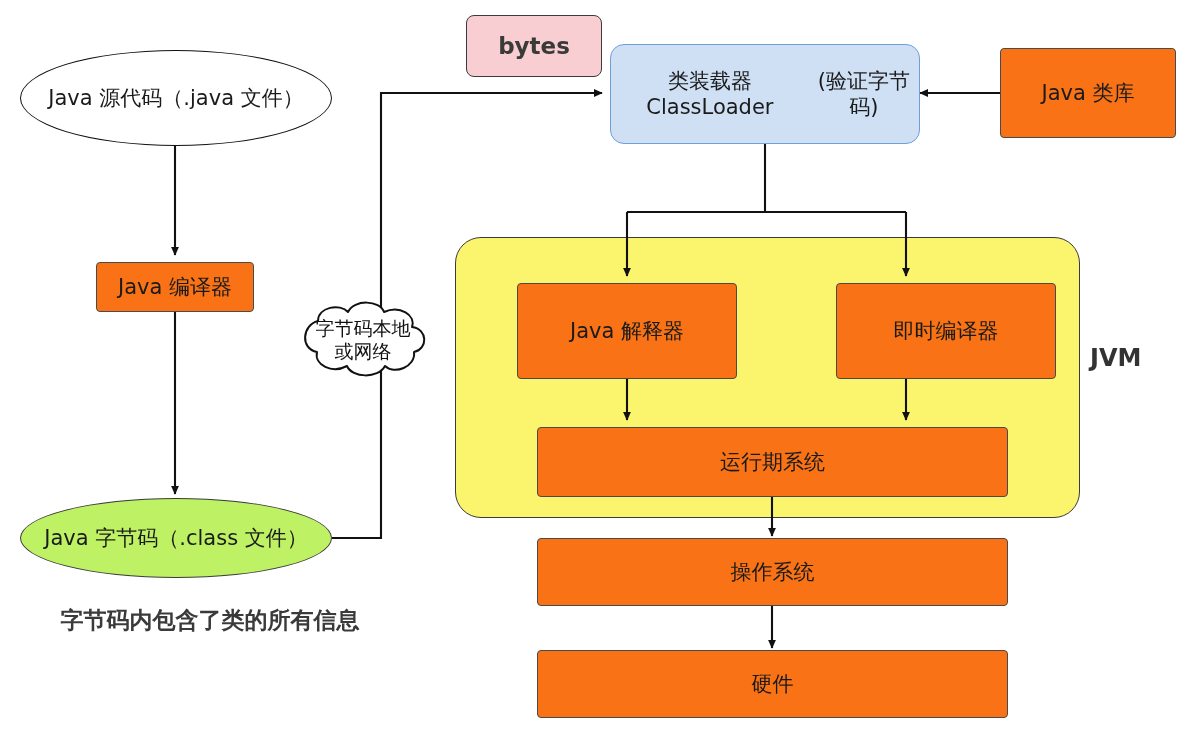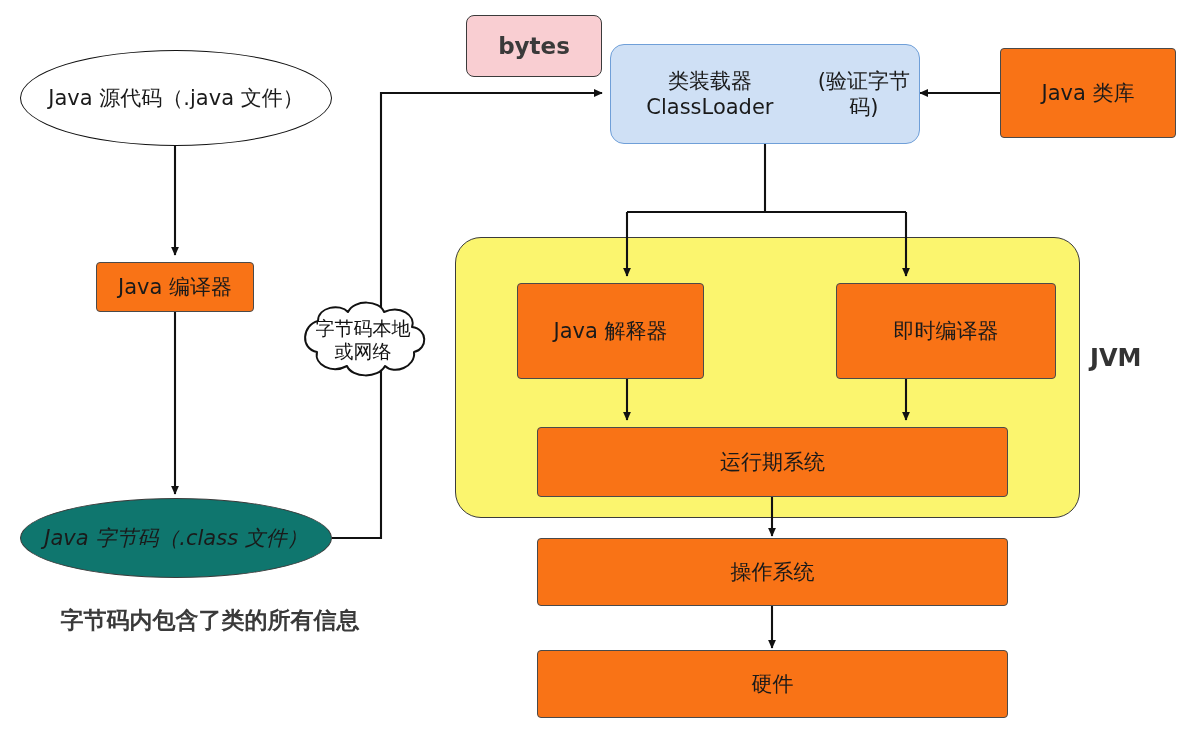--- a/index.html
+++ b/index.html
@@ -2,21 +2,21 @@
 <html><head>
 <meta charset="utf-8">
 <style>
   html,body{margin:0;padding:0;background:#ffffff;}
   body{width:1200px;height:733px;font-family:"DejaVu Sans","Liberation Sans",sans-serif;}
   #stage{position:relative;width:1200px;height:733px;overflow:hidden;background:#fff;}
   svg.wires{position:absolute;left:0;top:0;width:1200px;height:733px;pointer-events:none;}
   .node{position:absolute;box-sizing:border-box;display:flex;align-items:center;justify-content:center;text-align:center;color:#1a1a1a;line-height:1.25;}
   .rrect{border:1.6px solid #4a4a4a;border-radius:4px;background:#f97316;font-size:21px;}
   .ellipse{border:1.8px solid #111;border-radius:50%;background:#ffffff;font-size:21px;}
-  .ellipse.pink{background:#0f766e;border-color:#3b3b3b;font-style:italic;}
+  .ellipse.pink{background:#bef264;border-color:#3b3b3b;}
   .blue{background:#cfe0f5;border:1.7px solid #6f9fd8;border-radius:14px;font-size:21px;}
   .pinkbox{background:#f9ced2;border:1.8px solid #3b3b3b;border-radius:8px;font-size:23px;font-weight:600;color:#3a3a3a;}
   .jvmbox{background:#fbf56e;border:1.8px solid #3b3b3b;border-radius:26px;}
   .plain{font-size:23px;color:#3a3a3a;font-weight:700;}
   .jvmlabel{font-size:24px;color:#333;font-weight:600;}
   .two-line{flex-direction:row;}
   .cloudwrap{position:absolute;}
   .cloudtext{position:absolute;width:100%;text-align:center;font-size:19px;color:#111;line-height:1.2;}
 </style>
 </head>
@@ -81,21 +81,21 @@
 
   <div class="node pinkbox" style="left:466px;top:15px;width:136px;height:62px;">bytes</div>
 
   <div class="node blue two-line" style="left:610px;top:44px;width:310px;height:100px;">
     <span>类装载器 ClassLoader</span>
     <span>(验证字节码)</span>
   </div>
 
   <div class="node rrect" style="left:1000px;top:48px;width:176px;height:90px;">Java 类库</div>
 
-  <div class="node rrect" style="left:517px;top:283px;width:187px;height:96px;">Java 解释器</div>
+  <div class="node rrect" style="left:517px;top:283px;width:220px;height:96px;">Java 解释器</div>
 
   <div class="node rrect" style="left:816px;top:283px;width:220px;height:96px;margin-left:20px;">即时编译器</div>
 
   <div class="node rrect" style="left:537px;top:538px;width:471px;height:68px;">操作系统</div>
 
   <div class="node rrect" style="left:537px;top:427px;width:471px;height:70px;">运行期系统</div>
 
   <div class="node rrect" style="left:537px;top:650px;width:471px;height:68px;">硬件</div>
 
 </div>

